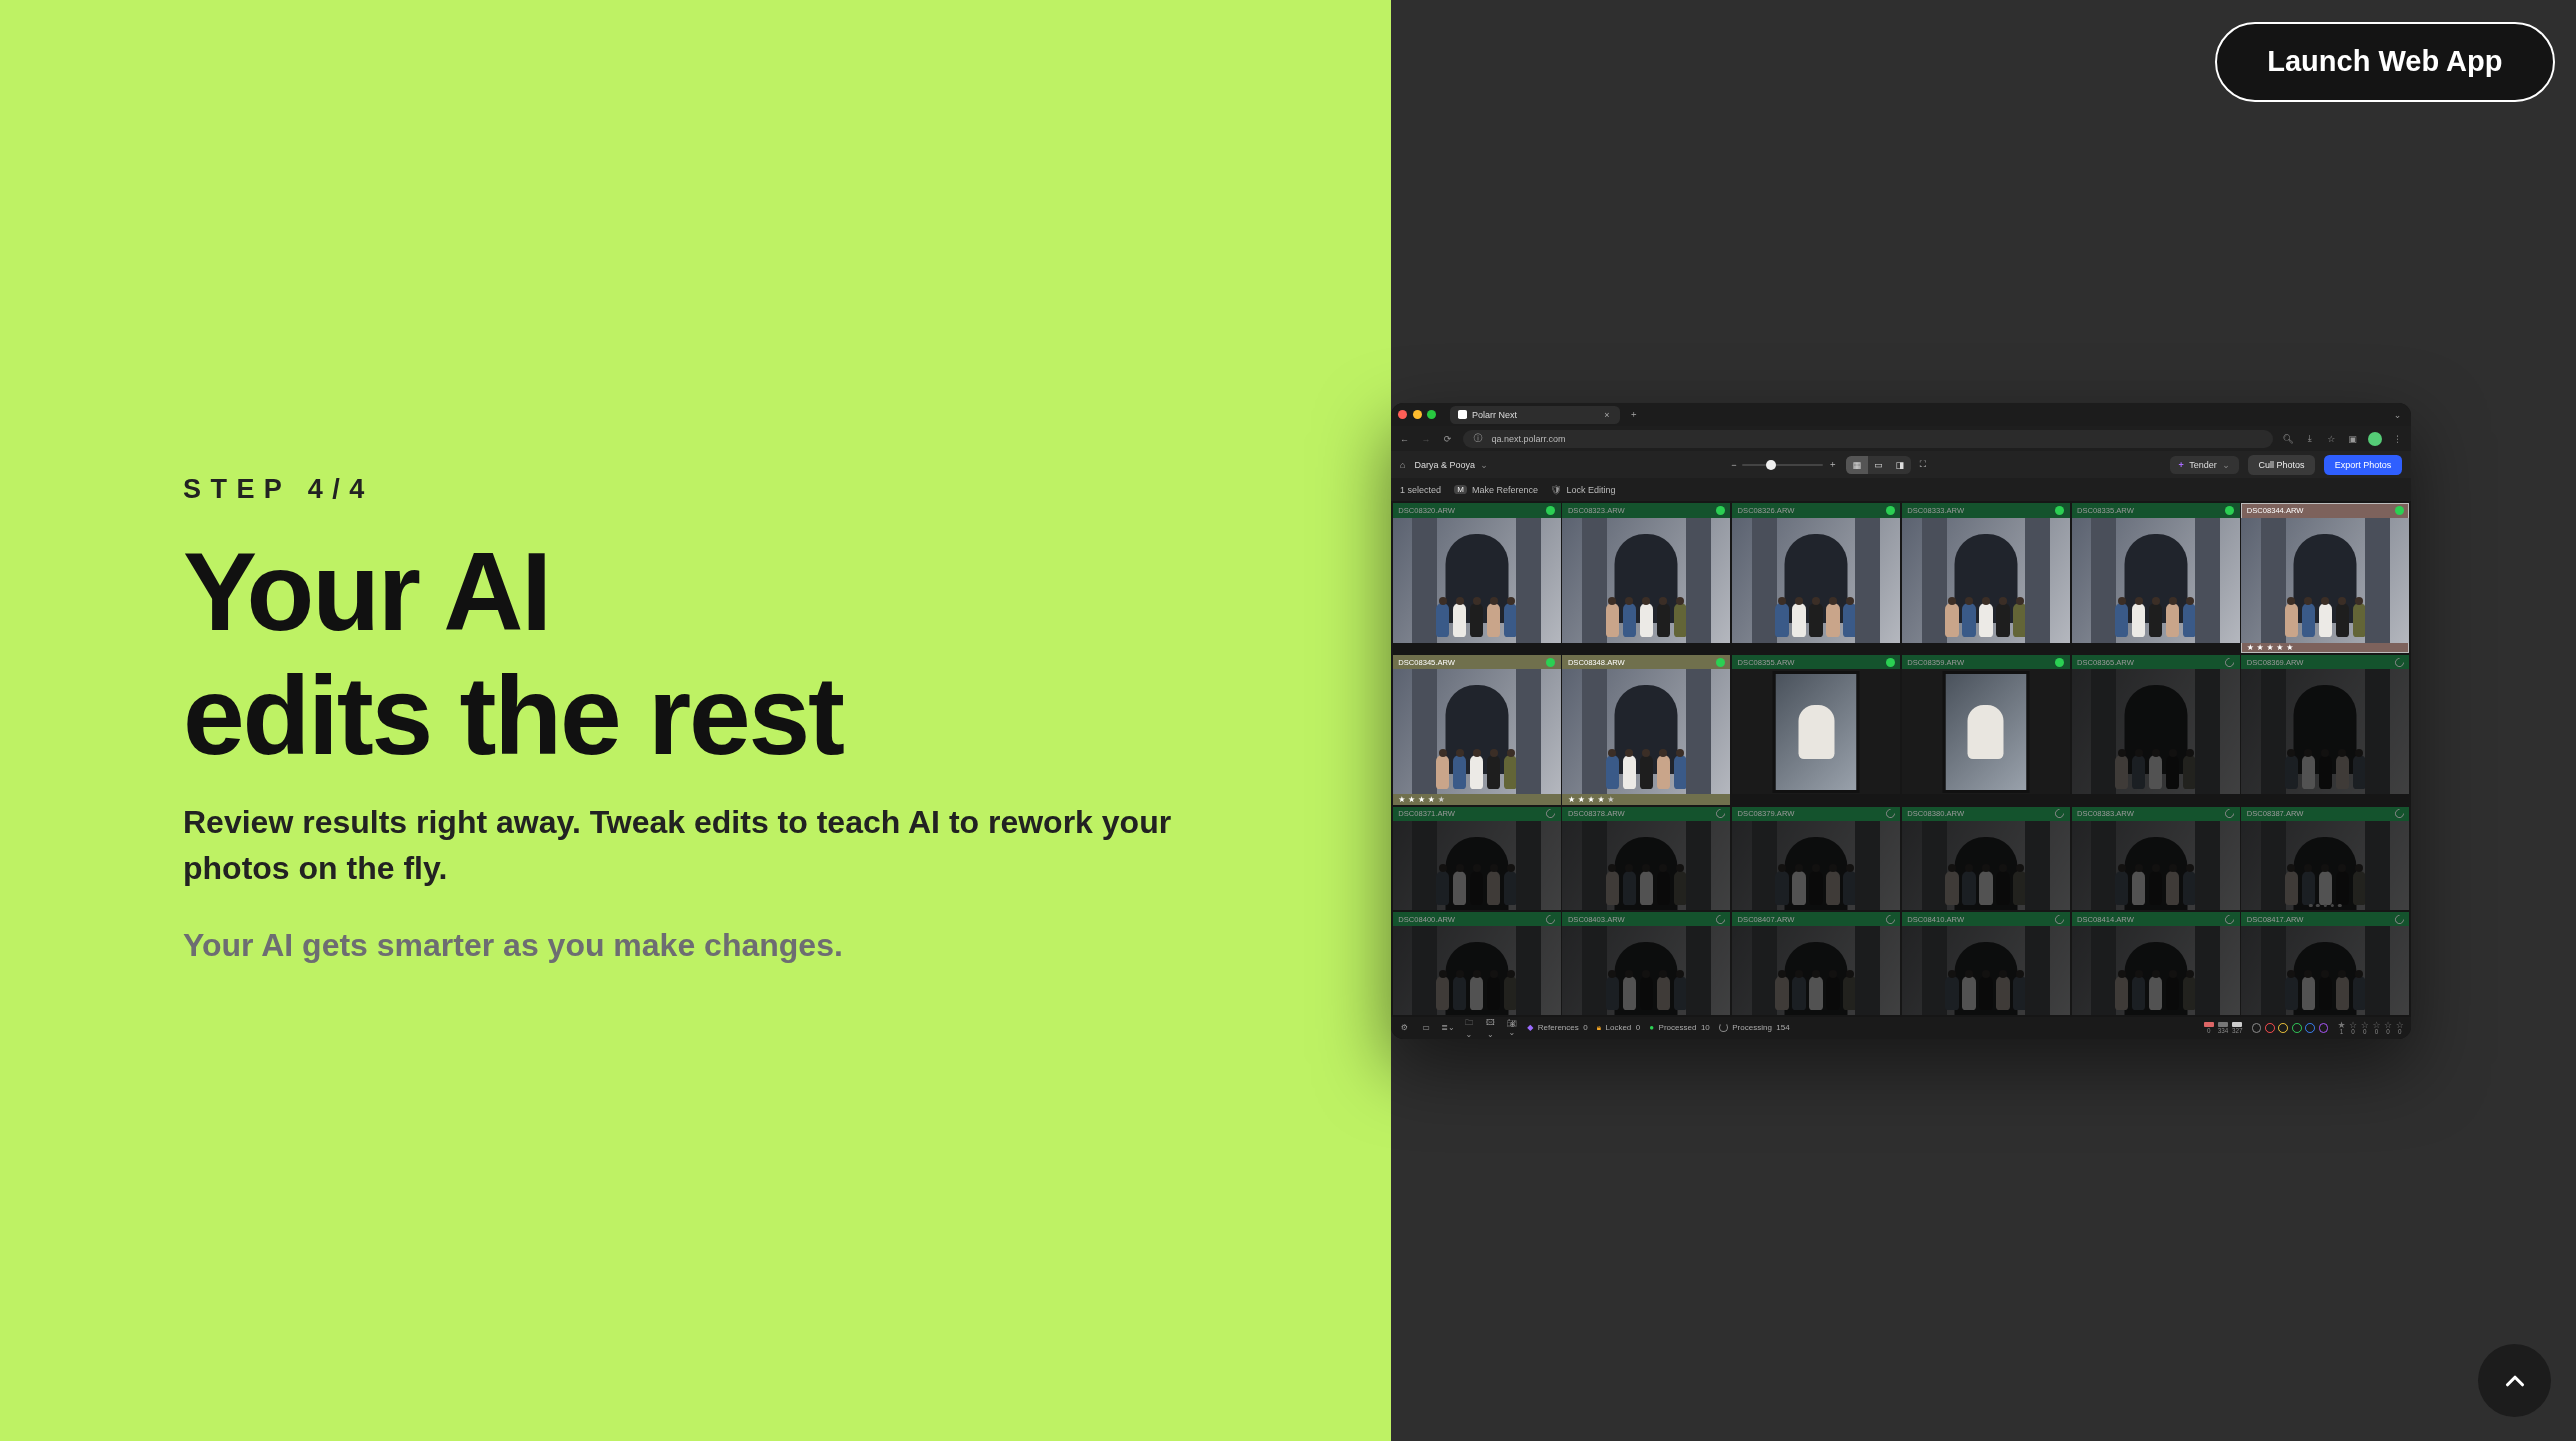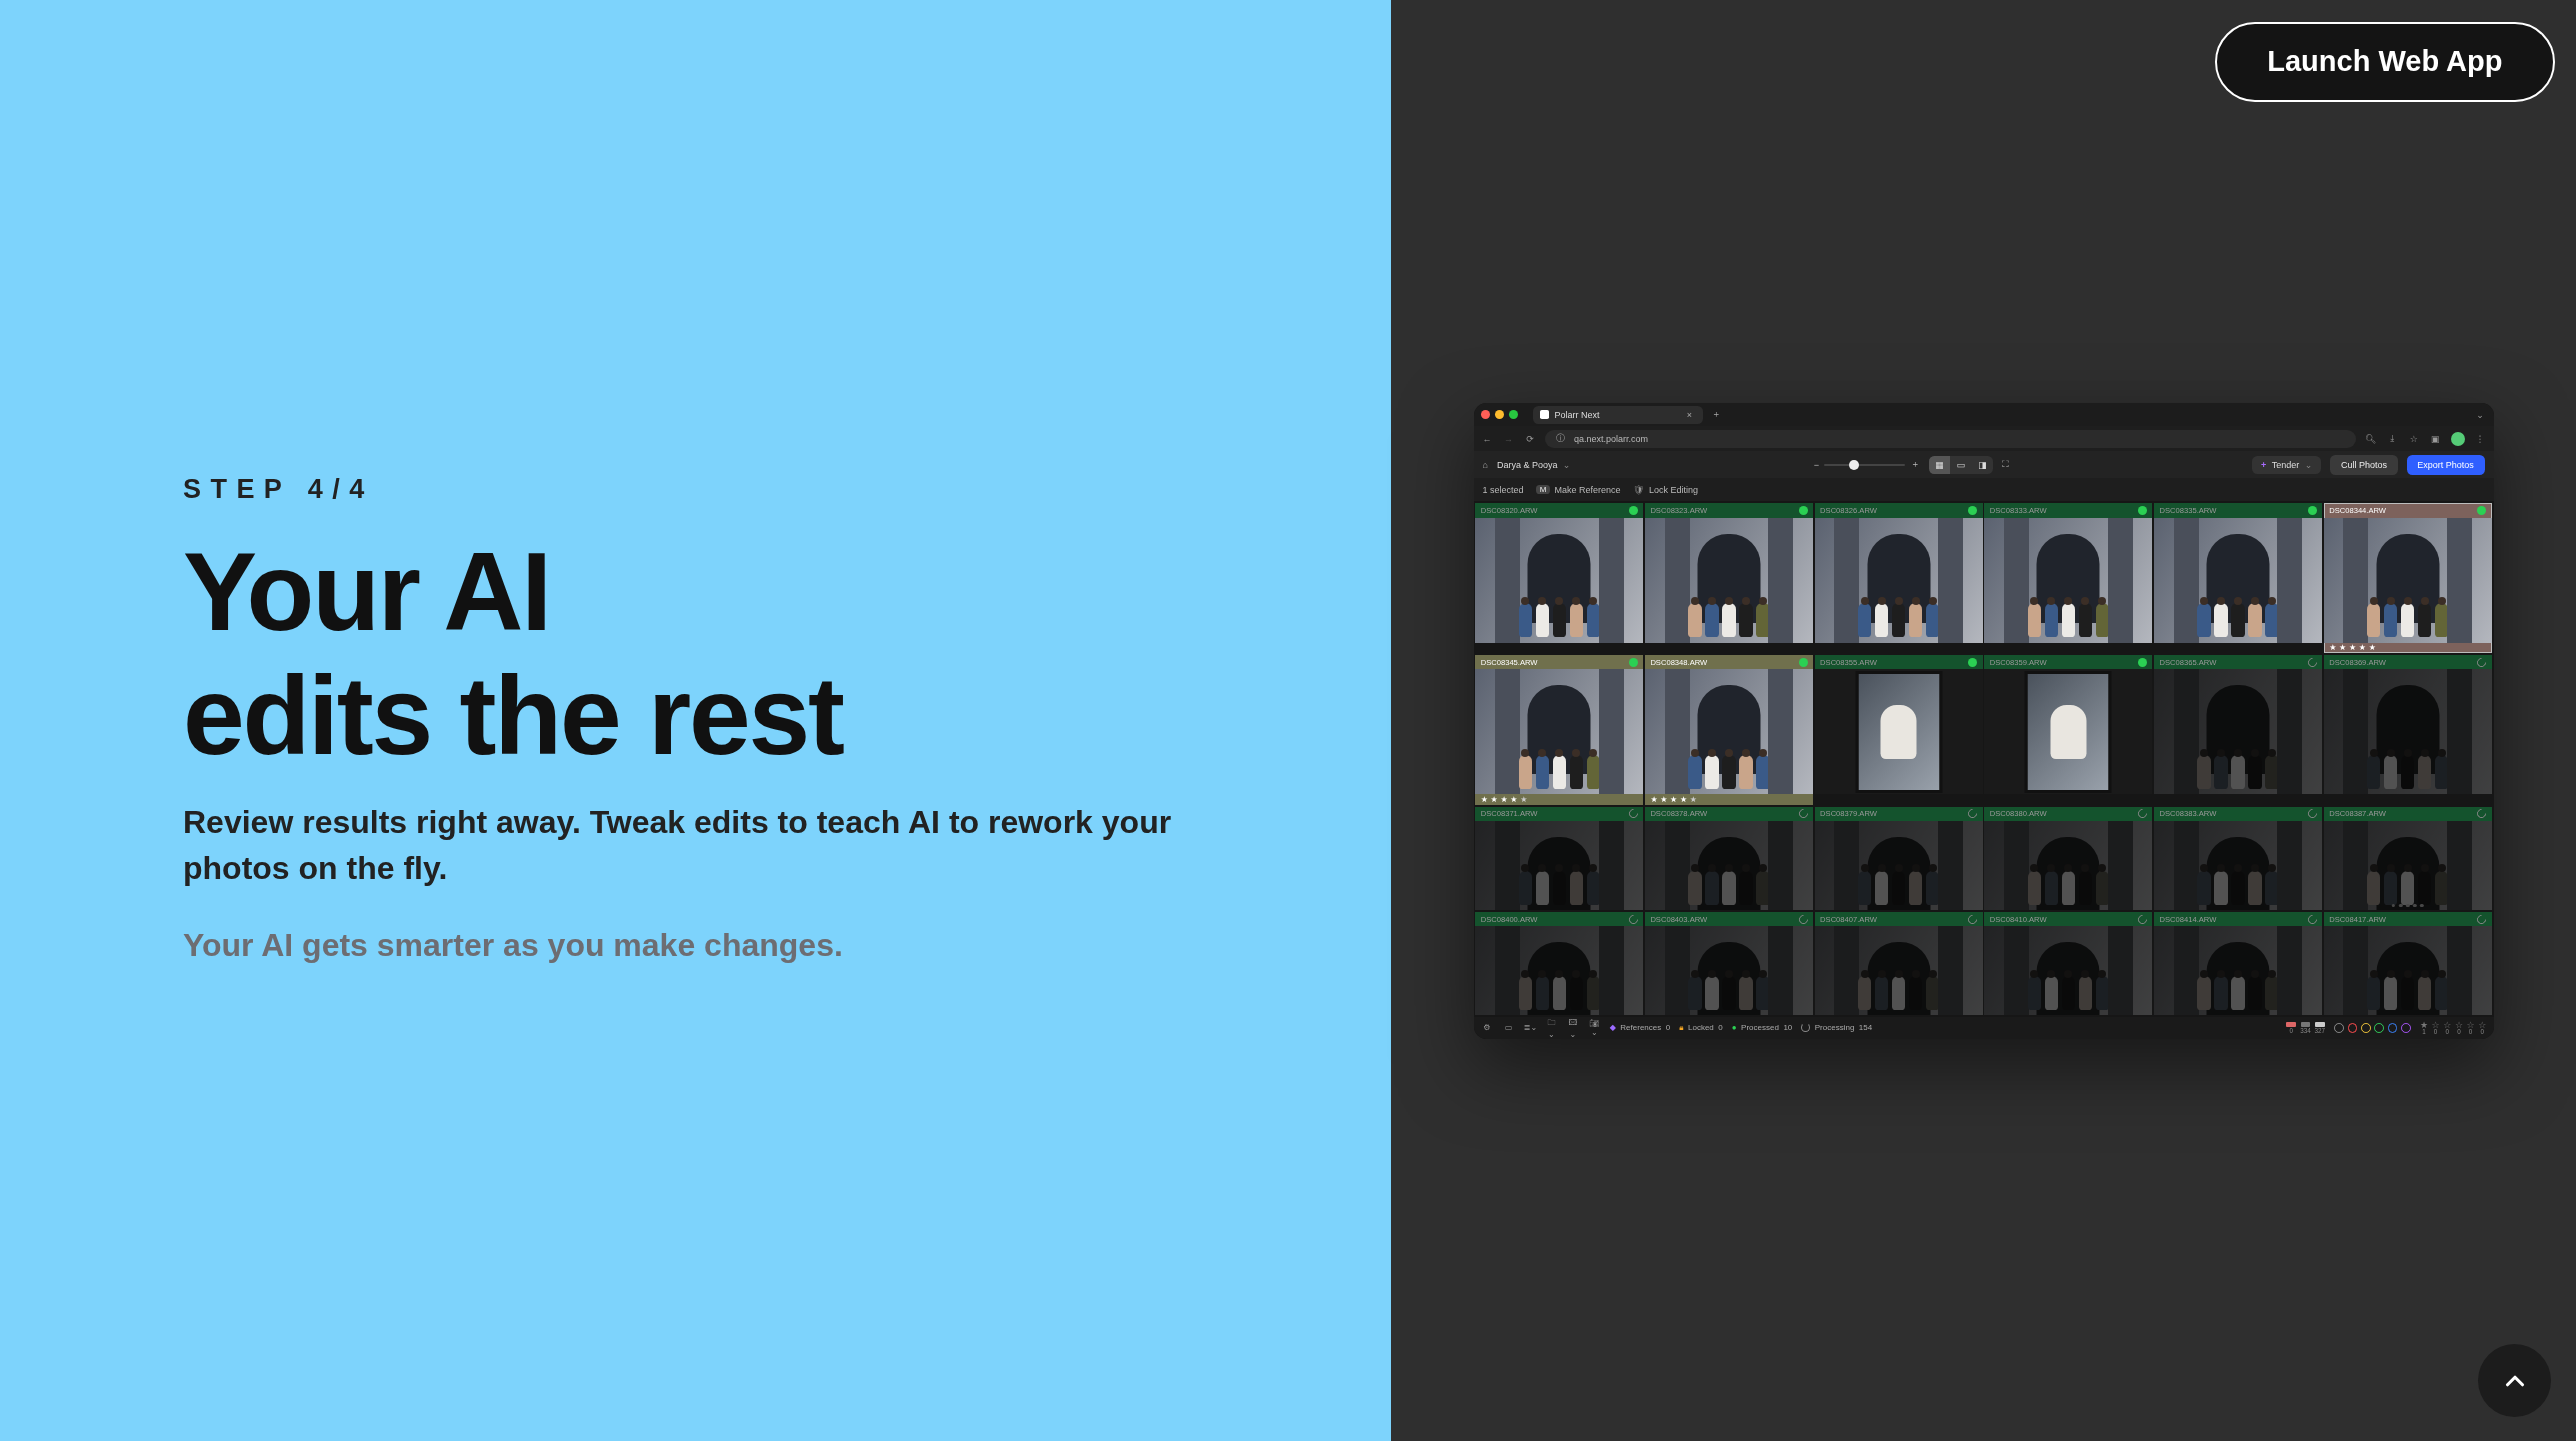--- a/index.html
+++ b/index.html
@@ -6,21 +6,21 @@
   body {
     width: 2576px;
     height: 1442px;
     font-family: -apple-system, BlinkMacSystemFont, "Segoe UI", Helvetica, Arial, sans-serif;
     display: flex;
     overflow: hidden;
     background: #2f2f2f;
   }
   .left-pane {
     width: 1496px;
-    background: #7dd3fc;
+    background: #bef264;
     display: flex;
     flex-direction: column;
     justify-content: center;
     padding-left: 183px;
   }
   .step-label {
     letter-spacing: 0.35em;
     font-size: 27px;
     font-weight: 700;
     color: #222;
@@ -48,21 +48,21 @@
     color: #6d6d72;
     font-weight: 600;
     max-width: 1002px;
   }
   .right-pane {
     width: 1288px;
     background: #2f2f2f;
     position: relative;
     display: flex;
     align-items: center;
-    justify-content: center;
+    justify-content: flex-start;
   }
   .launch-btn {
     position: absolute;
     top: 21.5px;
     right: 21.5px;
     border-radius: 50px;
     padding: 21.5px 50px;
     background: #141414;
     color: #fff;
     font-size: 29px;

